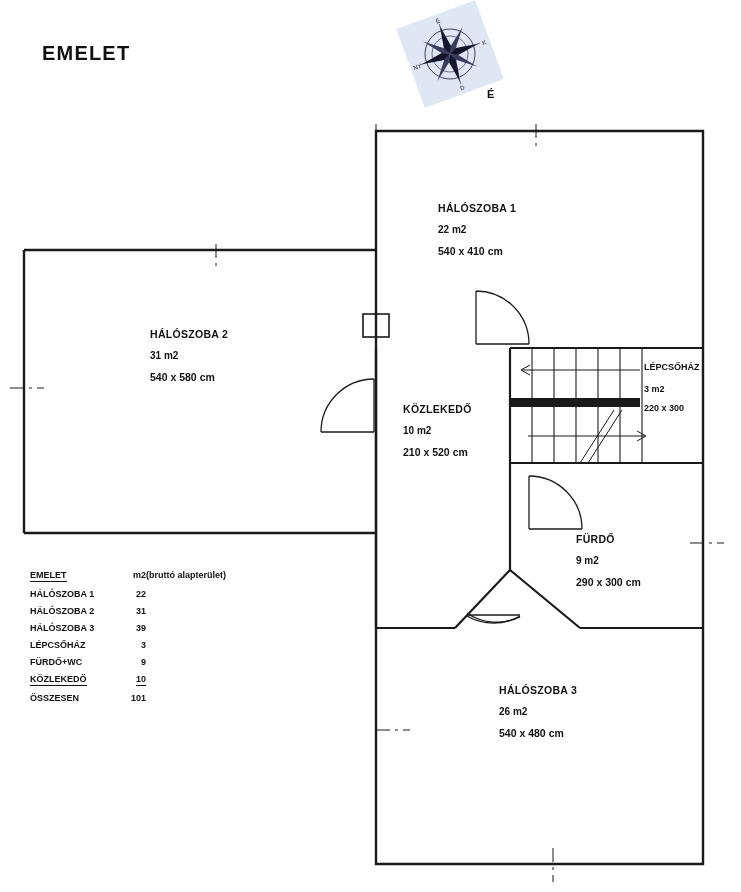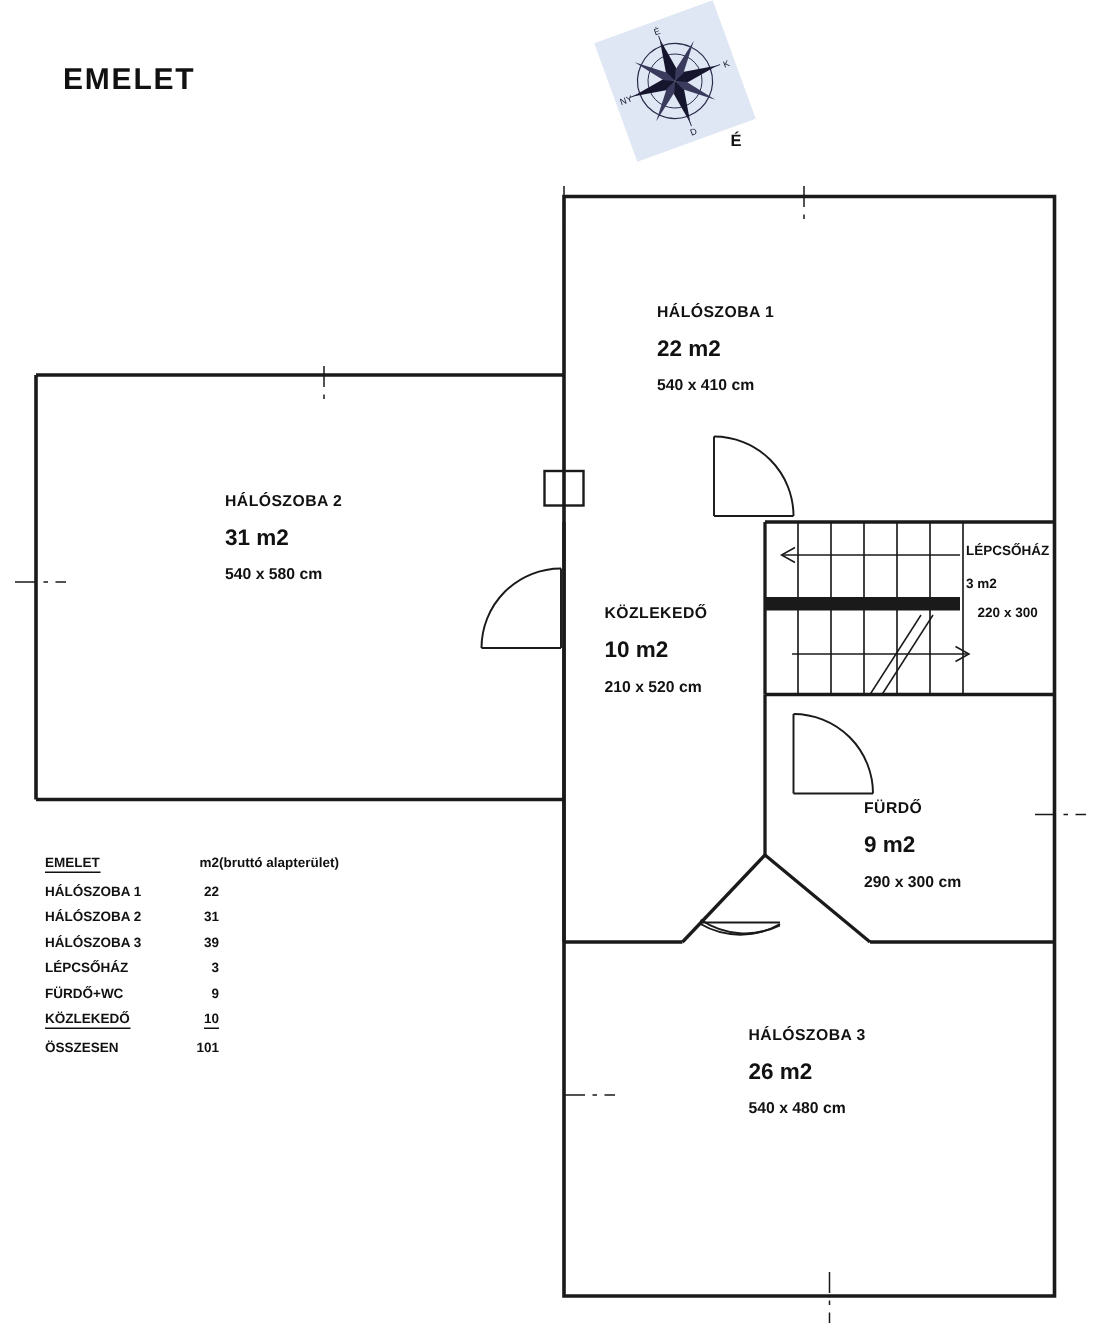--- a/index.html
+++ b/index.html
@@ -37,21 +37,21 @@
     position: absolute;
     white-space: nowrap;
   }
   .room-block .name {
     font-size: 10.5px;
     font-weight: bold;
     margin-bottom: 10px;
     letter-spacing: .3px;
   }
   .room-block .area {
-    font-size: 15px;
+    font-size: 10px;
     font-weight: bold;
     margin-bottom: 10px;
   }
   .room-block .dims {
     font-size: 10.5px;
     font-weight: bold;
   }
   .stair-block {
     position: absolute;
     white-space: nowrap;
@@ -63,21 +63,20 @@
   }
   .stair-block .area {
     font-size: 9px;
     font-weight: bold;
     margin-bottom: 9px;
     margin-top: 12px;
   }
   .stair-block .dims {
     font-size: 9px;
     font-weight: bold;
-    text-align: center;
   }
   .compass-label {
     position: absolute;
     font-size: 11px;
     font-weight: bold;
   }
   
   .legend {
     position: absolute;
     left: 30px;

